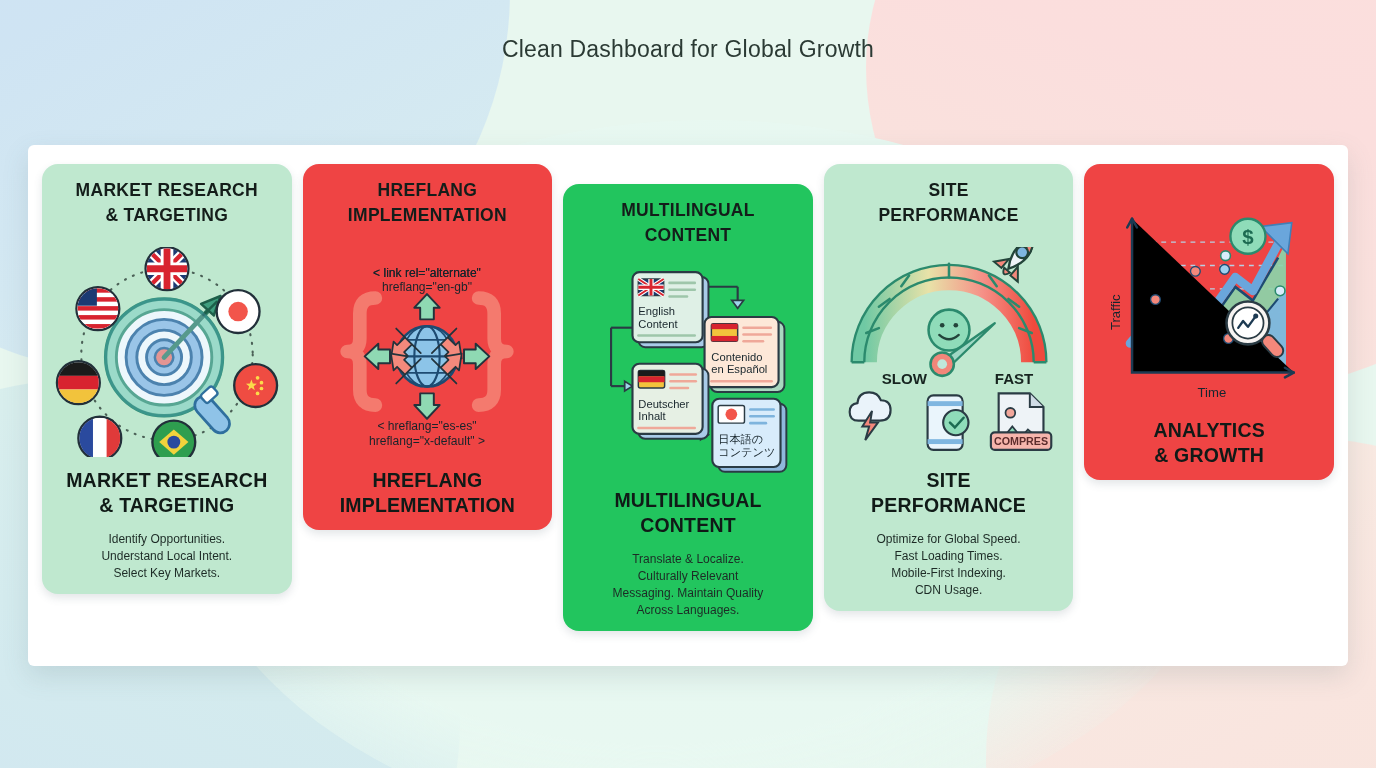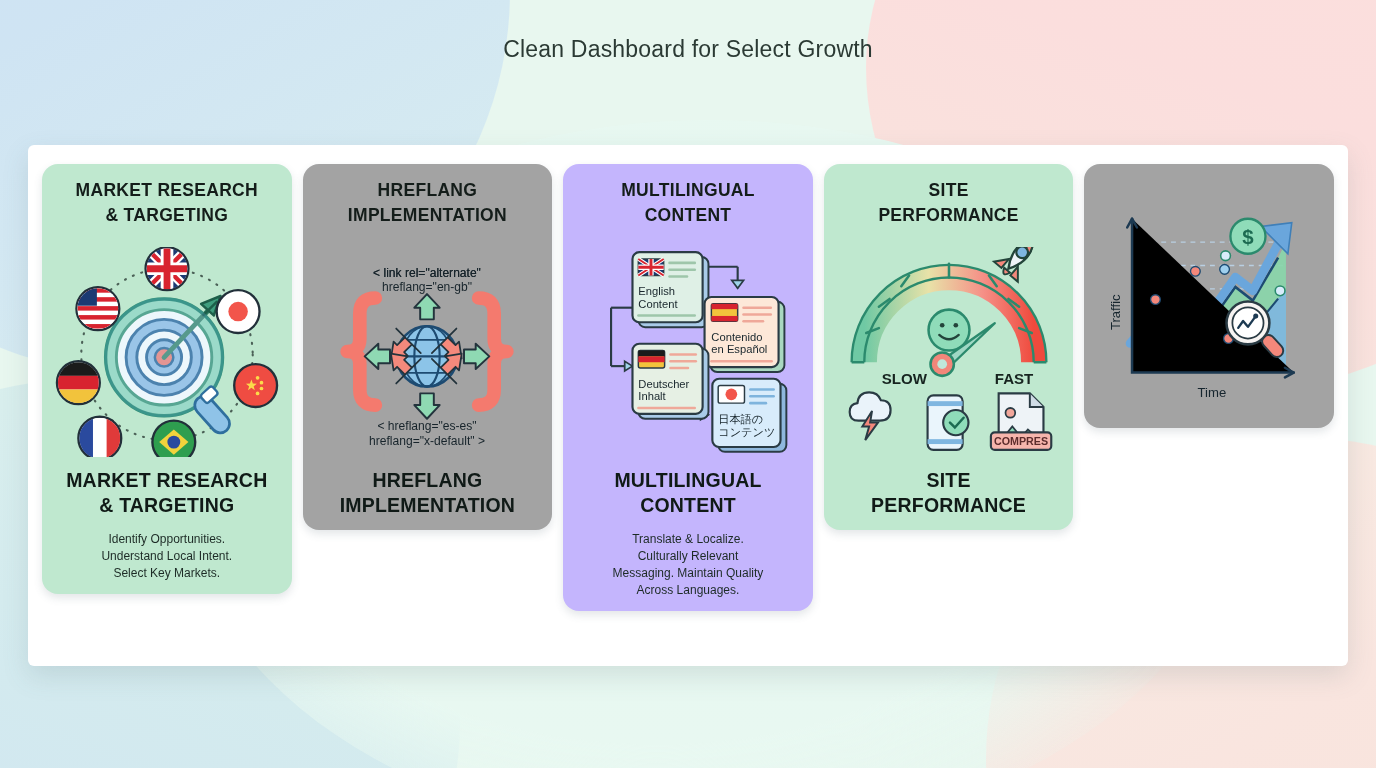--- a/index.html
+++ b/index.html
@@ -60,22 +60,22 @@
   }
 
   
   .card {
     flex: 1 1 0; border-radius: 16px;
     box-shadow: 0 4px 9px rgba(80,100,110,.16);
     display: flex; flex-direction: column; align-items: center;
     padding: 14px 8px 12px; overflow: hidden; position: relative;
   }
   .c-green { background: #bfe8cf; }
-  .c-blue  { background: #a3a3a3; }
-  .c-pink  { background: #c4b5fd; }
+  .c-blue  { background: #ef4444; }
+  .c-pink  { background: #22c55e; margin-top: 20px; }
 
   .card-head {
     font-size: 17.5px; font-weight: 600; letter-spacing: .3px;
     color: #141d1a; text-align: center; line-height: 1.42;
     font-stretch: semi-condensed;
   }
   .art { flex: 0 0 auto; height: 228px; width: 100%; margin-top: 10px;
          display: flex; align-items: center; justify-content: center; }
   .art svg { display: block; }
   .card-title {
@@ -93,21 +93,21 @@
 
 <div id="bg">
   <div class="blob blob-tl"></div>
   <div class="blob blob-tr"></div>
   <div class="blob blob-bl"></div>
   <div class="blob blob-br"></div>
   <div class="blob blob-center"></div>
 </div>
 
 <div id="header">
-  <div id="subtitle">Clean Dashboard for Select Growth</div>
+  <div id="subtitle">Clean Dashboard for Global Growth</div>
 </div>
 
 <div id="panel">
 
   <div class="card c-green">
     <div class="card-head">MARKET RESEARCH<br>&amp; TARGETING</div>
     <div class="art">
       <svg viewBox="0 0 230 215" width="224" height="210">
         <defs>
           <clipPath id="f1">
@@ -394,20 +394,21 @@
           <path d="M166,150 h32 l14,14 v42 h-46 z" fill="#eef3f7" stroke="#2a3b44" stroke-width="2.2"></path>
           <path d="M198,150 v14 h14" fill="#cfdce6" stroke="#2a3b44" stroke-width="2"></path>
           <circle cx="178" cy="170" r="5" fill="#f2a79b" stroke="#2a3b44" stroke-width="1.8"></circle>
           <path d="M167,200 l13,-16 l9,11 l7,-8 l15,13 z" fill="#8fdcb9" stroke="#2a3b44" stroke-width="1.8"></path>
           <rect x="158" y="190" width="62" height="18" rx="4" fill="#f6b5ac" stroke="#2a3b44" stroke-width="2.2"></rect>
           <text x="189" y="203" text-anchor="middle" font-family="'Liberation Sans',sans-serif" font-size="11" font-weight="600" fill="#5c2c2c">COMPRES</text>
         </g>
       </svg>
     </div>
     <div class="card-title">SITE<br>PERFORMANCE</div>
+    <div class="card-desc">Optimize for Global Speed.<br>Fast Loading Times.<br>Mobile-First Indexing.<br>CDN Usage.</div>
   </div>
 
   <div class="card c-blue">
     <div class="art">
       <svg viewBox="0 0 230 215" width="224" height="210">
 
         <g stroke="#b9cfe2" stroke-width="1.4" stroke-dasharray="5 5">
           <path d="M36,46 h158"></path>
             <path d="M36,70 h158"></path>
             <path d="M36,94 h158"></path>
@@ -451,15 +452,16 @@
           <circle cx="155" cy="129" r="22" fill="#f7f4f2" stroke="#2a3b44" stroke-width="2.6"></circle>
           <circle cx="155" cy="129" r="16" fill="#ffffff" stroke="#2a3b44" stroke-width="1.8"></circle>
           <path d="M145,134 l5,-7 l5,6 l8,-11" fill="none" stroke="#1d3a52" stroke-width="2.4" stroke-linecap="round" stroke-linejoin="round"></path>
           <circle cx="163" cy="122" r="2.6" fill="#1d3a52"></circle>
         </g>
 
         <text x="-118" y="24" transform="rotate(-90)" text-anchor="middle" font-family="'Liberation Sans',sans-serif" font-size="13.5" fill="#16252e">Traffic</text>
         <text x="118" y="205" text-anchor="middle" font-family="'Liberation Sans',sans-serif" font-size="13.5" fill="#16252e">Time</text>
       </svg>
     </div>
+    <div class="card-title">ANALYTICS<br>&amp; GROWTH</div>
   </div>
 
 </div>
 
 </body></html>

